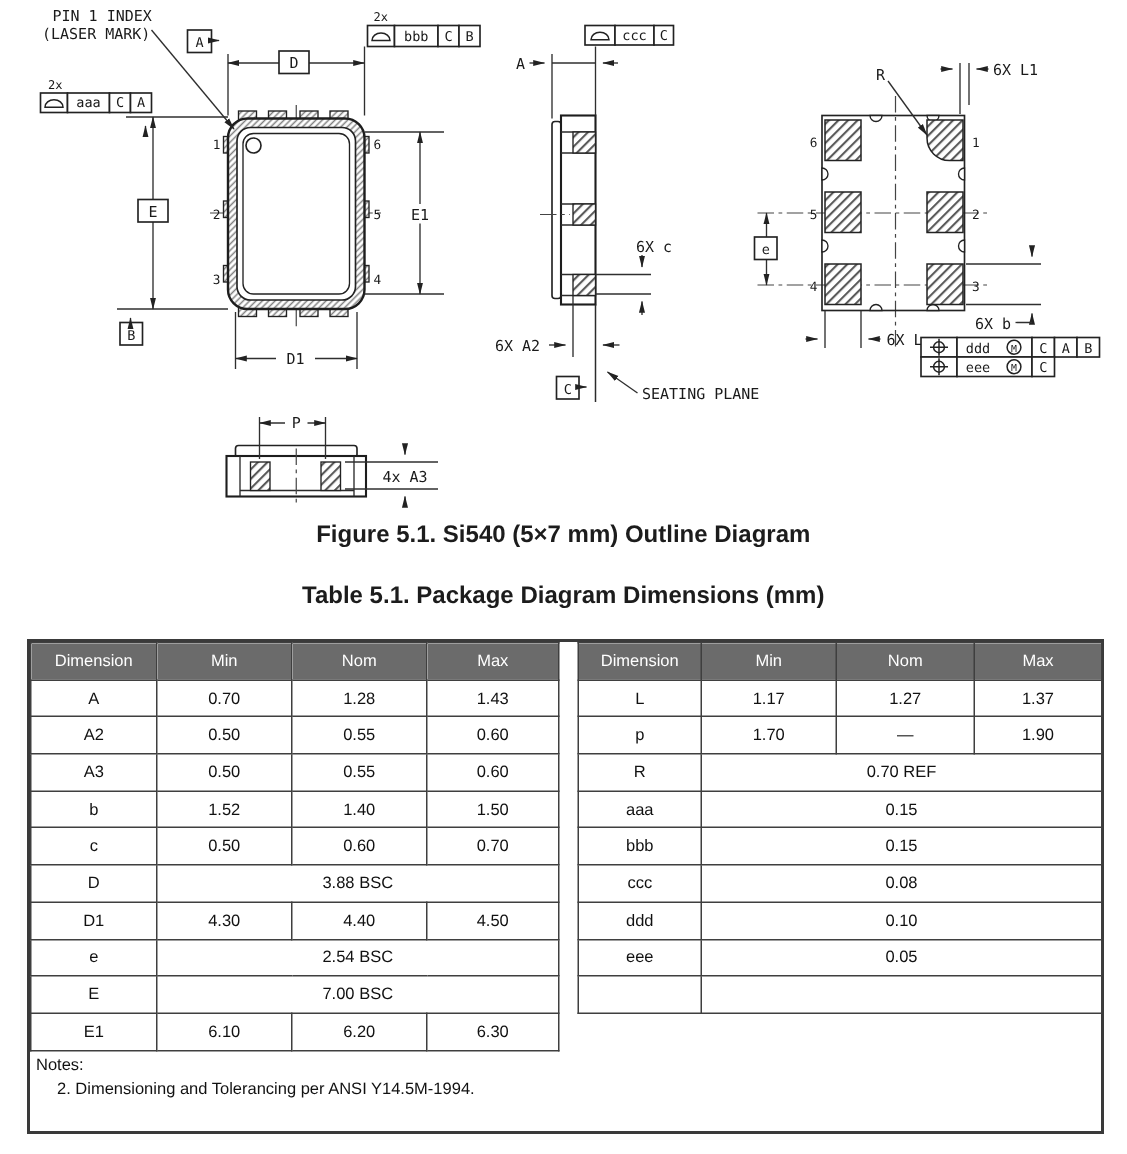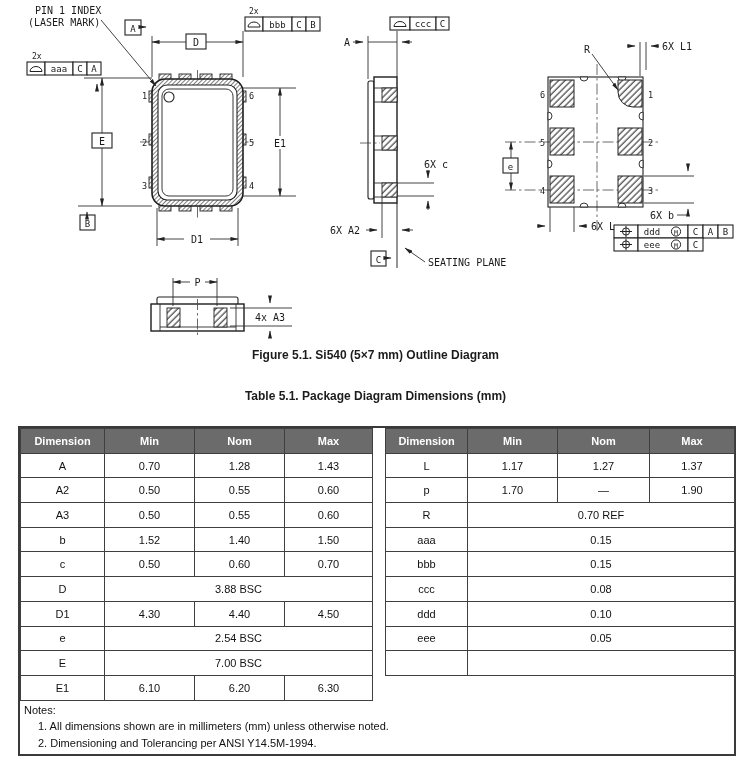--- a/index.html
+++ b/index.html
@@ -1,29 +1,29 @@
 <!DOCTYPE html>
 <html><head>
 <meta charset="utf-8">
 <style>
   html,body{margin:0;padding:0;background:#fff;}
   .page{position:relative;width:751px;height:769px;background:#ffffff;
         font-family:"Liberation Sans",sans-serif;color:#111;overflow:hidden;}
   svg text{font-family:"DejaVu Sans Mono",monospace;fill:#1a1a1a;}
   .cap{position:absolute;left:0;width:751px;text-align:center;
-       font-size:12px;font-weight:bold;color:#1c1c1c;}
+       font-size:16px;font-weight:bold;color:#1c1c1c;}
   .tblwrap{position:absolute;left:18px;top:426px;width:714px;height:326px;
            border:2px solid #3a3a3a;background:#fff;}
   table{border-collapse:collapse;position:absolute;top:0;table-layout:fixed;}
   #tleft{left:0;width:352px;}
   #tright{left:365px;width:349px;}
   td,th{border:1.5px solid #3f3f3f;text-align:center;font-size:11px;
         padding:0;overflow:hidden;white-space:nowrap;}
   tr{height:24.7px;}
-  th{background:#6b6b6b;color:#fff;font-weight:bold;}
+  th{background:#6b6b6b;color:#fff;font-weight:normal;}
   .notes{position:absolute;left:4px;top:273px;width:700px;font-size:11px;color:#111;}
   .notes .ttl{font-weight:normal;margin:3px 0 2px 0;}
   .notes .itm{padding-left:14px;line-height:17px;}
   .ln{stroke:#2b2b2b;stroke-width:1;fill:none;}
   .thin{stroke:#2b2b2b;stroke-width:0.9;fill:none;}
   .dim{stroke:#2f2f2f;stroke-width:0.9;fill:none;}
   .cl{stroke:#444;stroke-width:0.8;fill:none;stroke-dasharray:11 3 2.5 3;}
   .box{fill:#fff;stroke:#222;stroke-width:1.1;}
   .sym{stroke:#222;stroke-width:1;fill:none;}
   .t10{font-size:10px;} .t9{font-size:9px;} .t8{font-size:8px;} .t85{font-size:8.5px;}
@@ -429,18 +429,17 @@
           </tr>
     <tr>
             <td></td>
             <td colspan="3"></td>
           </tr>
   </tbody>
       </table>
 
   <div class="notes">
     <div class="ttl">Notes:</div>
-    <div class="itm">1. All dimensions shown are in millimeters (mm) unless otherwise noted.</div>
     <div class="itm">2. Dimensioning and Tolerancing per ANSI Y14.5M-1994.</div>
   </div>
 </div>
 
 </div>
 
 </body></html>

